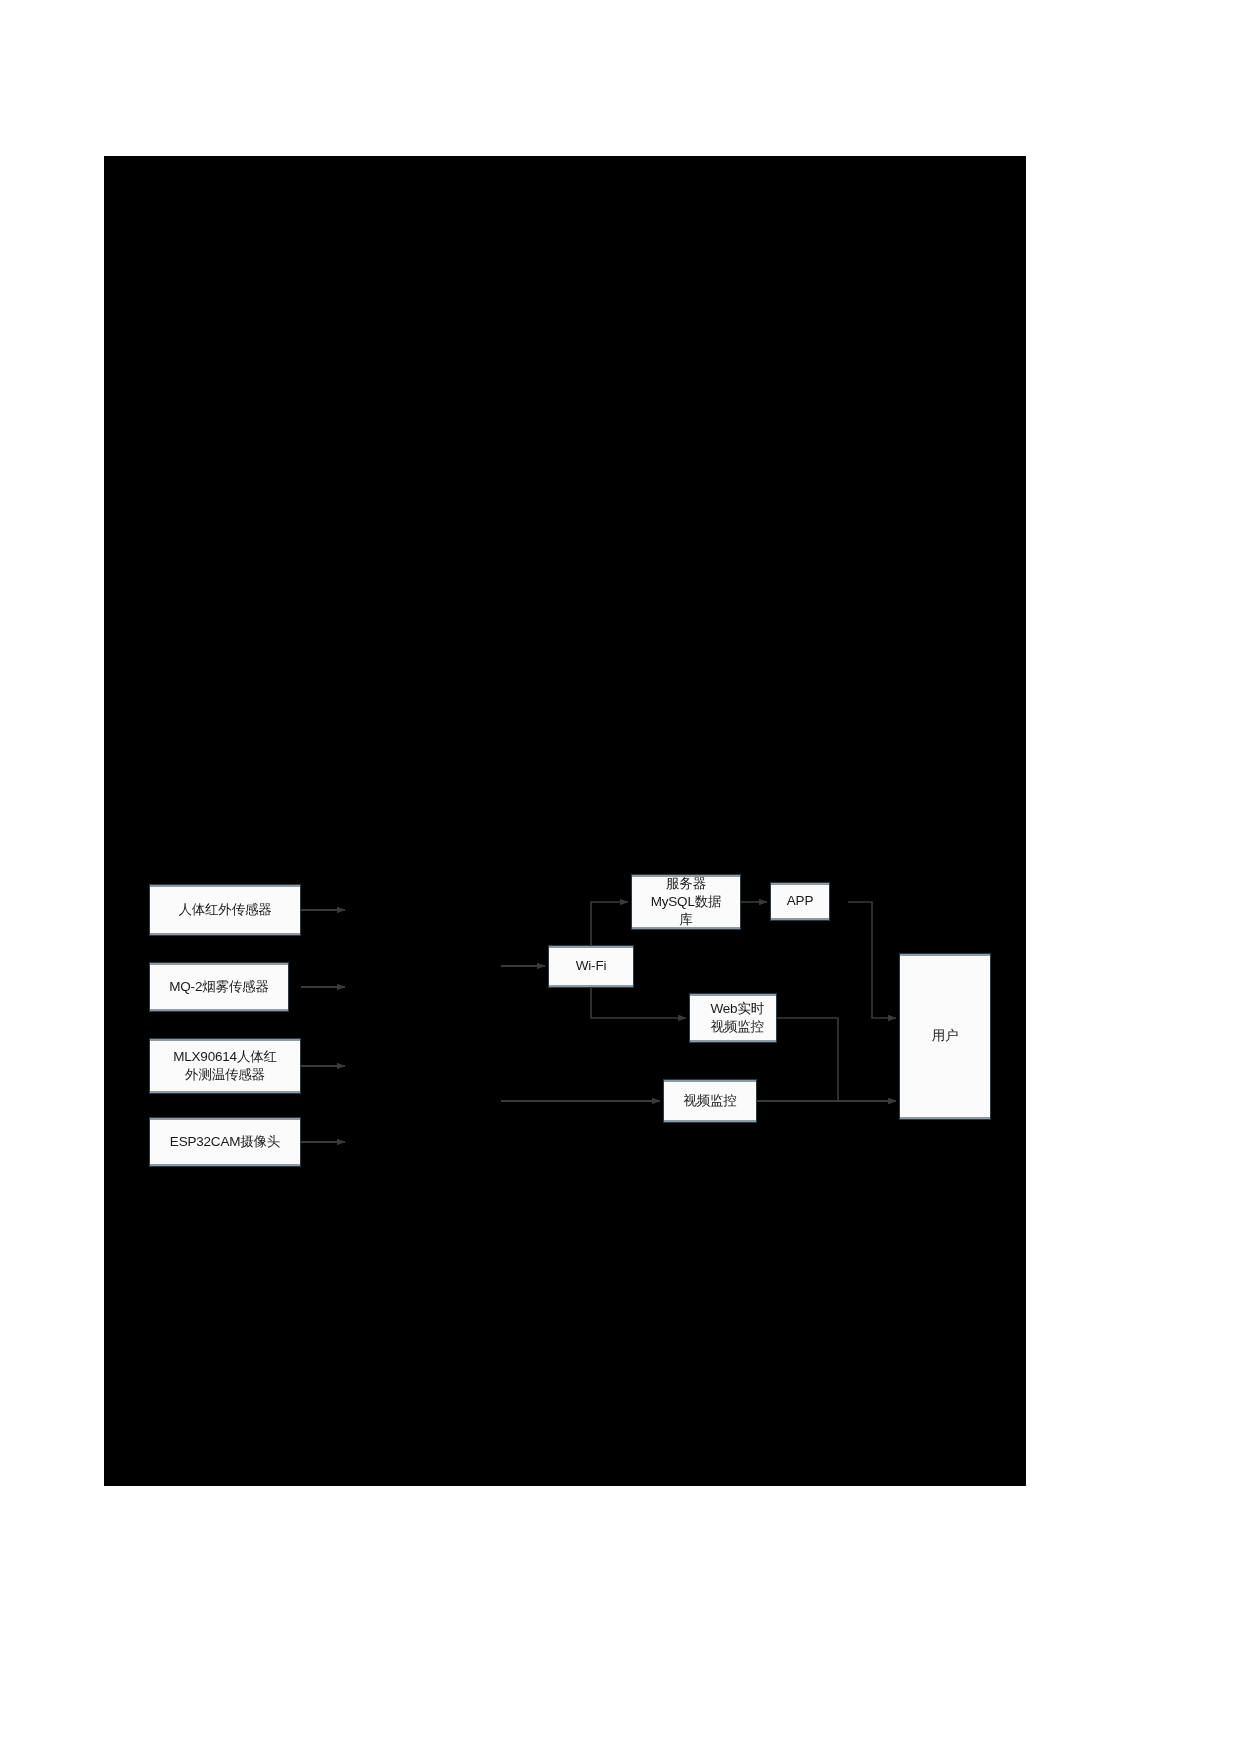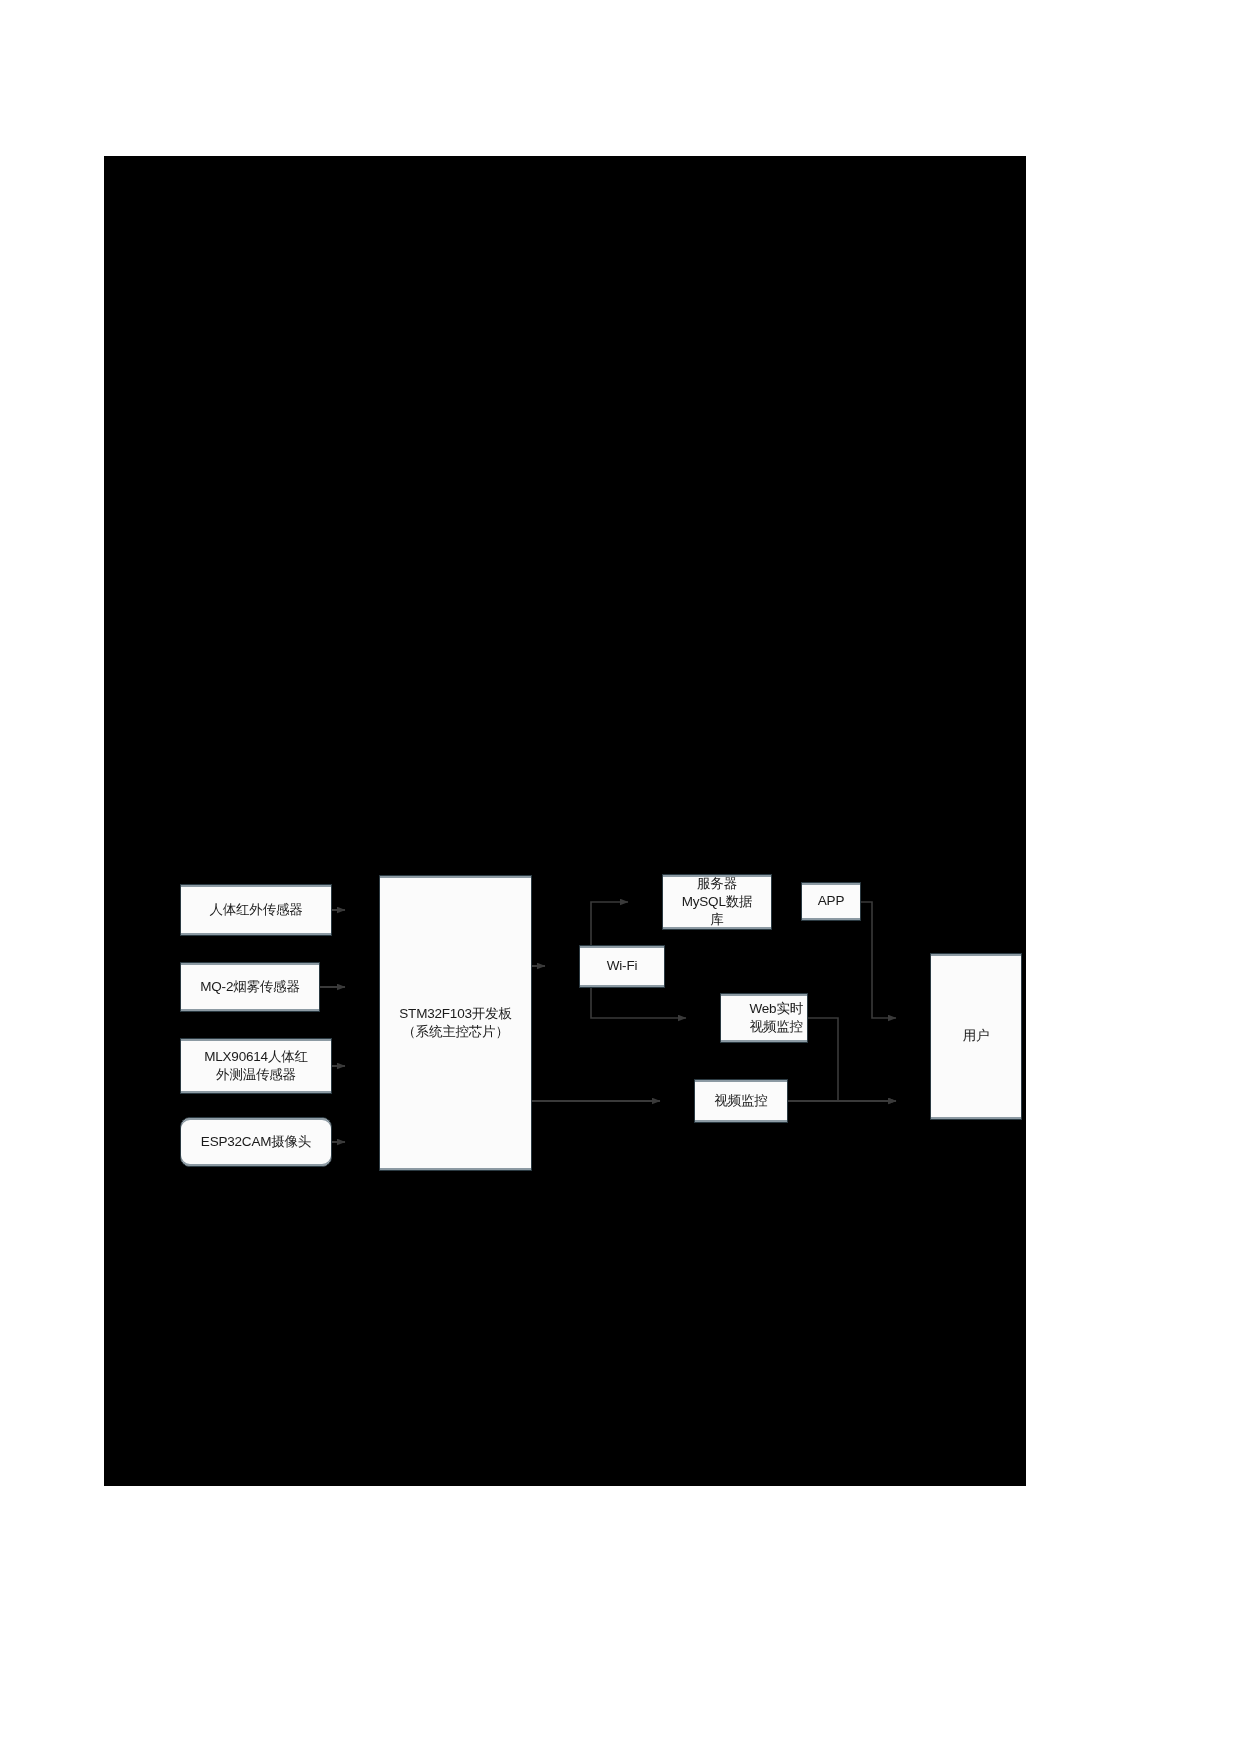--- a/index.html
+++ b/index.html
@@ -47,30 +47,29 @@
     border: 1.5px solid #2b3a42;
     box-shadow: 0 2px 0 0 #8c9aa3 inset, 0 -2px 0 0 #8c9aa3 inset;
     display: flex;
     align-items: center;
     justify-content: center;
     text-align: center;
     color: #1a1a1a;
     font-size: 13.5px;
     line-height: 1.35;
     letter-spacing: -0.2px;
-    padding: 2px 4px;
-    margin-left: 31px;
+    padding: 2px 12px;
   }
   .node .lbl { white-space: pre-line; display: block; }
 
   
   #n-pir      { left: 149px; top: 884px; width: 152px; height: 52px; }
   #n-mq2      { left: 149px; top: 962px; width: 140px; height: 50px; }
   #n-mlx      { left: 149px; top: 1038px; width: 152px; height: 56px; }
-  #n-esp      { left: 149px; top: 1117px; width: 152px; height: 50px; border-radius: 10px; }
+  #n-esp      { left: 149px; top: 1117px; width: 152px; height: 50px; }
   #n-mcu      { left: 348px; top: 875px; width: 153px; height: 296px; }
   #n-wifi     { left: 548px; top: 945px; width: 86px; height: 43px; }
   #n-server   { left: 631px; top: 874px; width: 110px; height: 56px; }
   #n-app      { left: 770px; top: 882px; width: 60px; height: 39px; }
   #n-web      { left: 689px; top: 993px; width: 88px; height: 50px; justify-content: flex-end; }
   #n-sms      { left: 663px; top: 1079px; width: 94px; height: 44px; }
   #n-user     { left: 899px; top: 953px; width: 92px; height: 167px; text-align: right; }
 
   
   #wires {
@@ -135,24 +134,20 @@
 
     <div class="node" id="n-mlx">
       <span class="lbl">MLX90614人体红
 外测温传感器</span>
     </div>
 
     <div class="node" id="n-esp">
       <span class="lbl">ESP32CAM摄像头</span>
     </div>
 
-    <div class="node" id="n-mcu">
-      <span class="lbl">STM32F103开发板
-（系统主控芯片）</span>
-    </div>
 
     <div class="node" id="n-wifi">
       <span class="lbl">Wi-Fi</span>
     </div>
 
     <div class="node" id="n-server">
       <span class="lbl">服务器
 MySQL数据
 库</span>
     </div>

